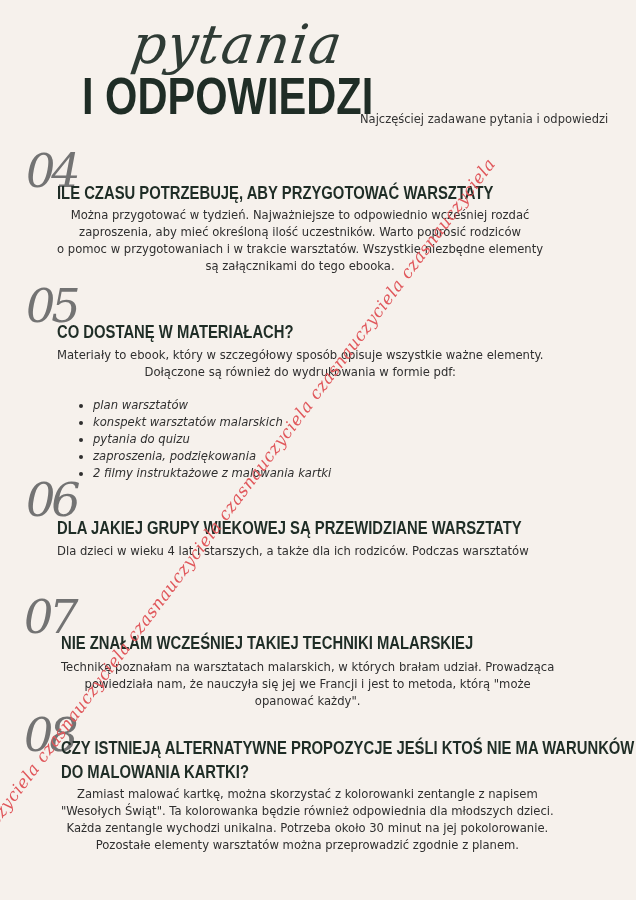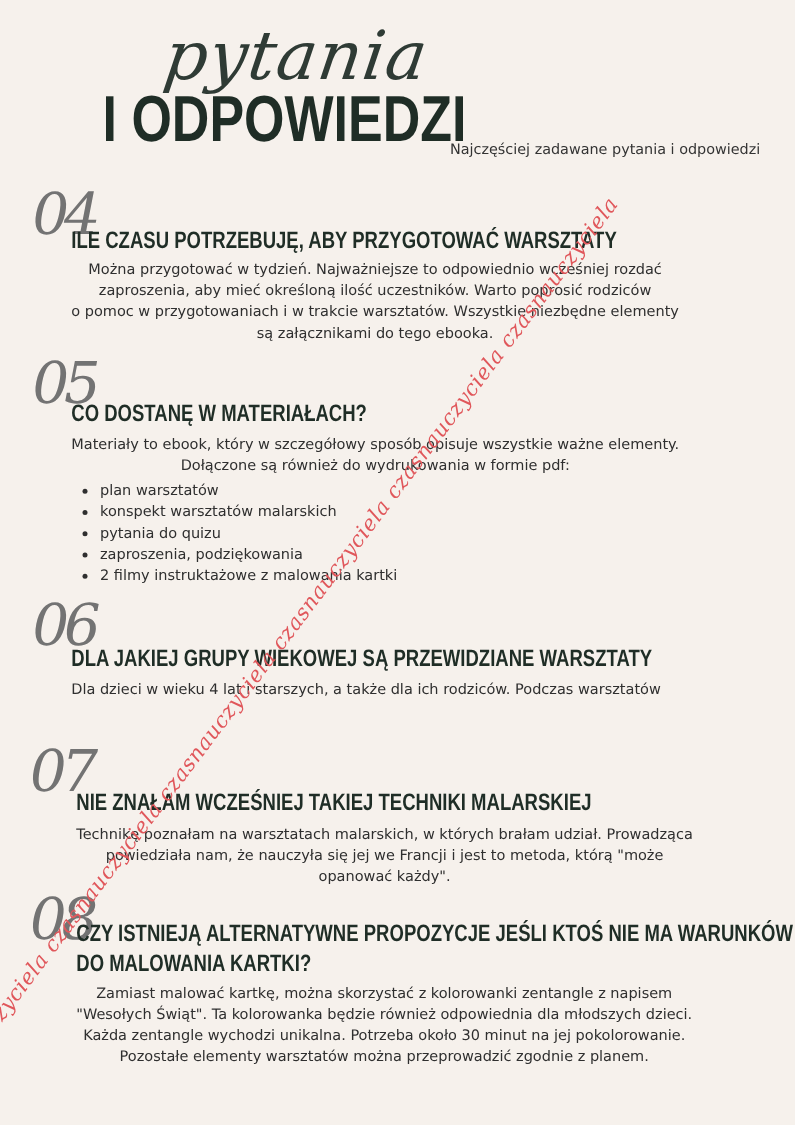--- a/index.html
+++ b/index.html
@@ -37,21 +37,21 @@
     font-family:"Liberation Sans", sans-serif; font-weight:700;
     font-size:19px; color:#1f2d26; line-height:1.25;
     transform:scaleX(0.78); transform-origin:left top;
     white-space:nowrap;
   }
   .qbody {
     position:absolute; font-size:11.6px; line-height:17px; color:#2f2f2f;
     white-space:nowrap;
   }
   .qbody p { margin:0;text-align:center; }
-  .qbody ul { margin:3px; padding-left:20px; }
+  .qbody ul { margin:16px; padding-left:20px;font-style:italic; }
   .qbody li { list-style:disc; }
   .watermark {
     position:absolute; left:-60px; top:875px;
     transform-origin:left top; transform:rotate(-53deg);
     font-family:"DejaVu Serif", serif; font-style:italic;
     font-size:17px; color:#e0575b; white-space:nowrap; letter-spacing:0.5px;
     pointer-events:none;
   }
 </style>
 </head>

